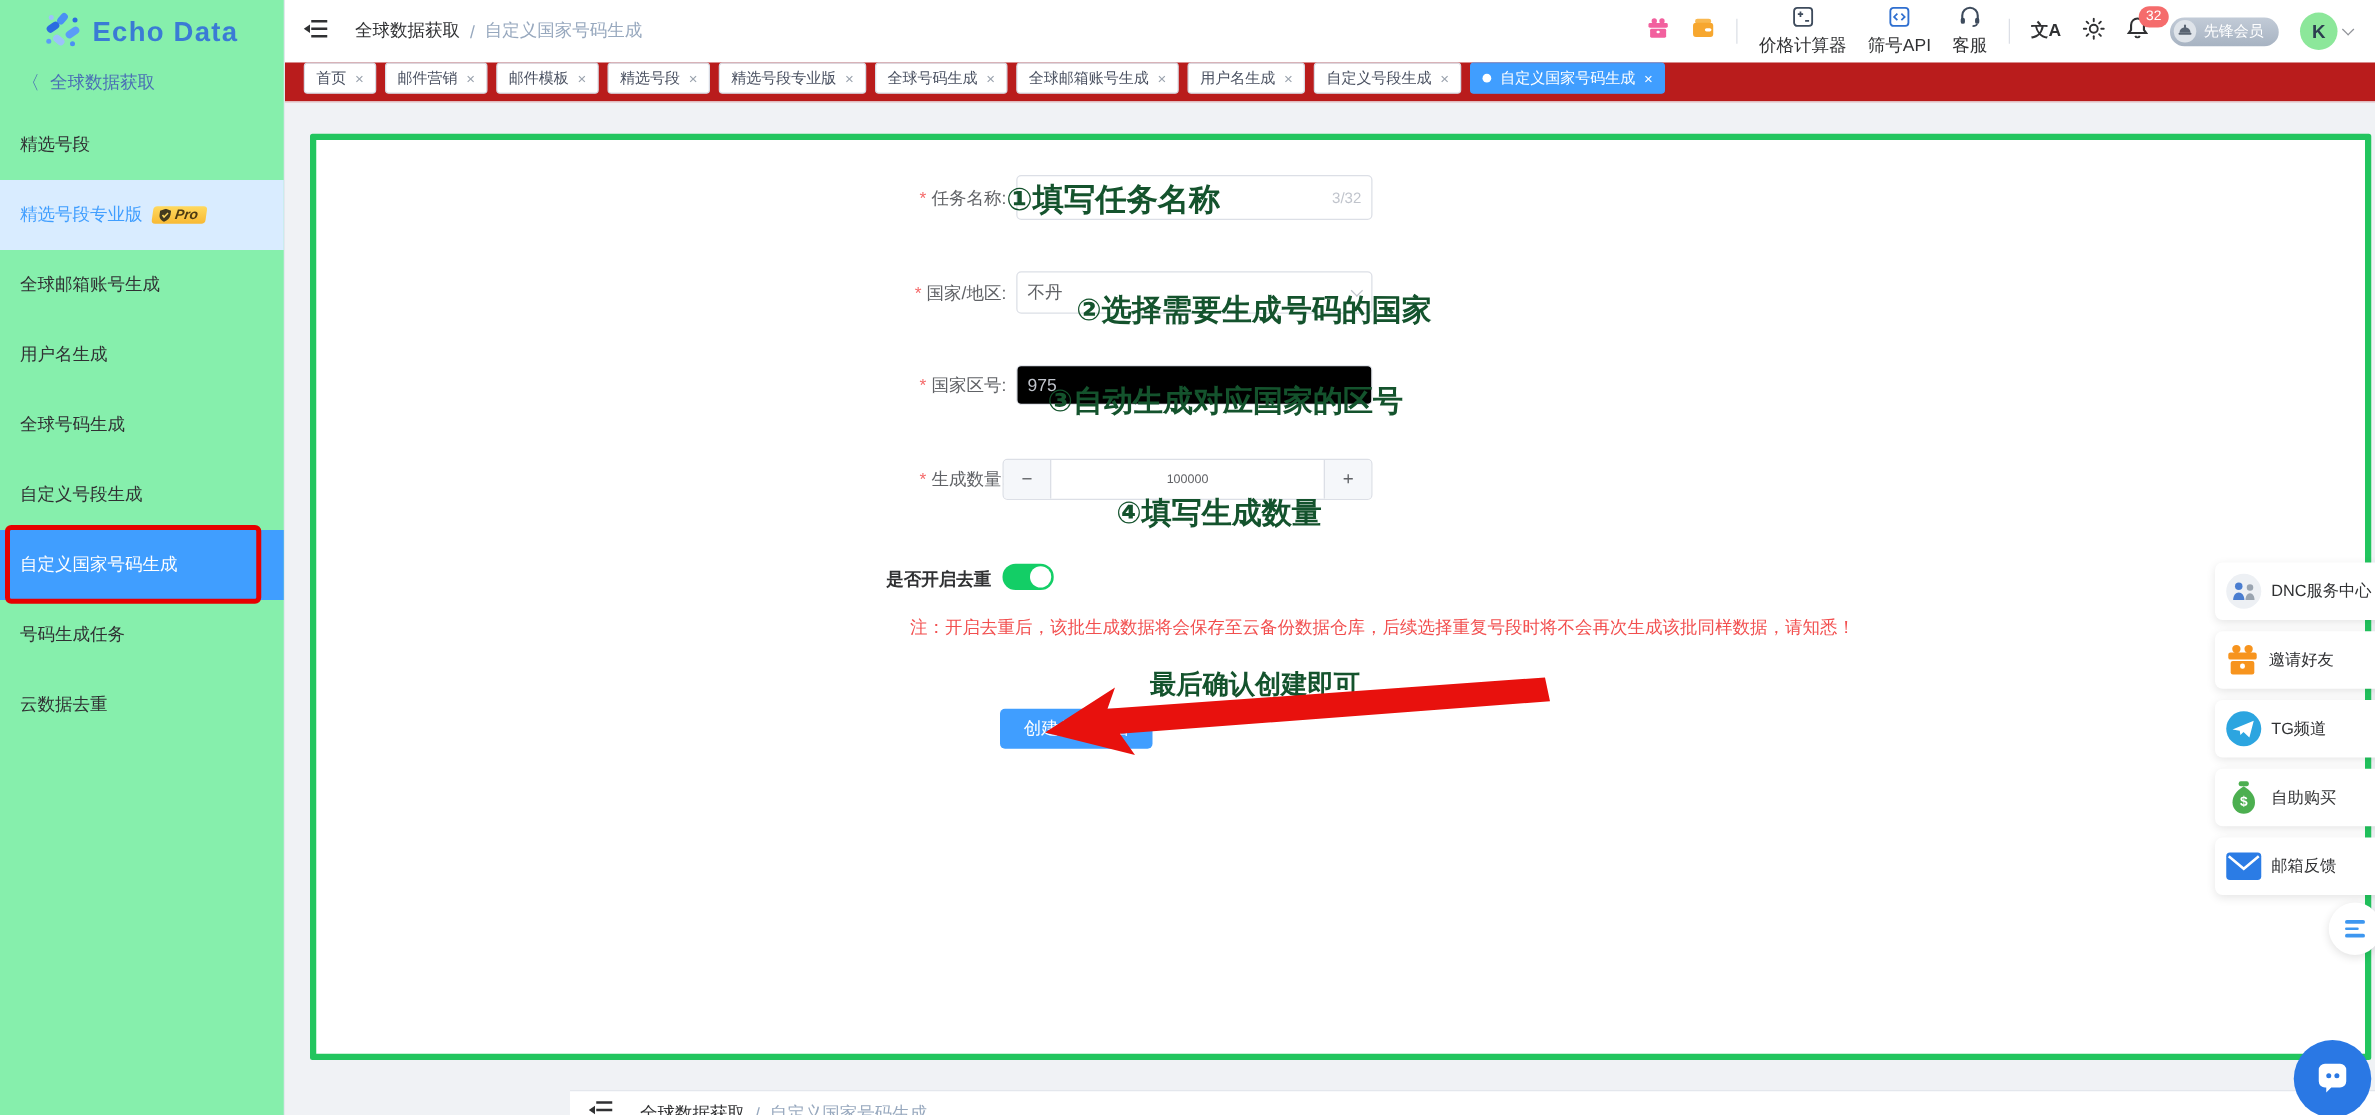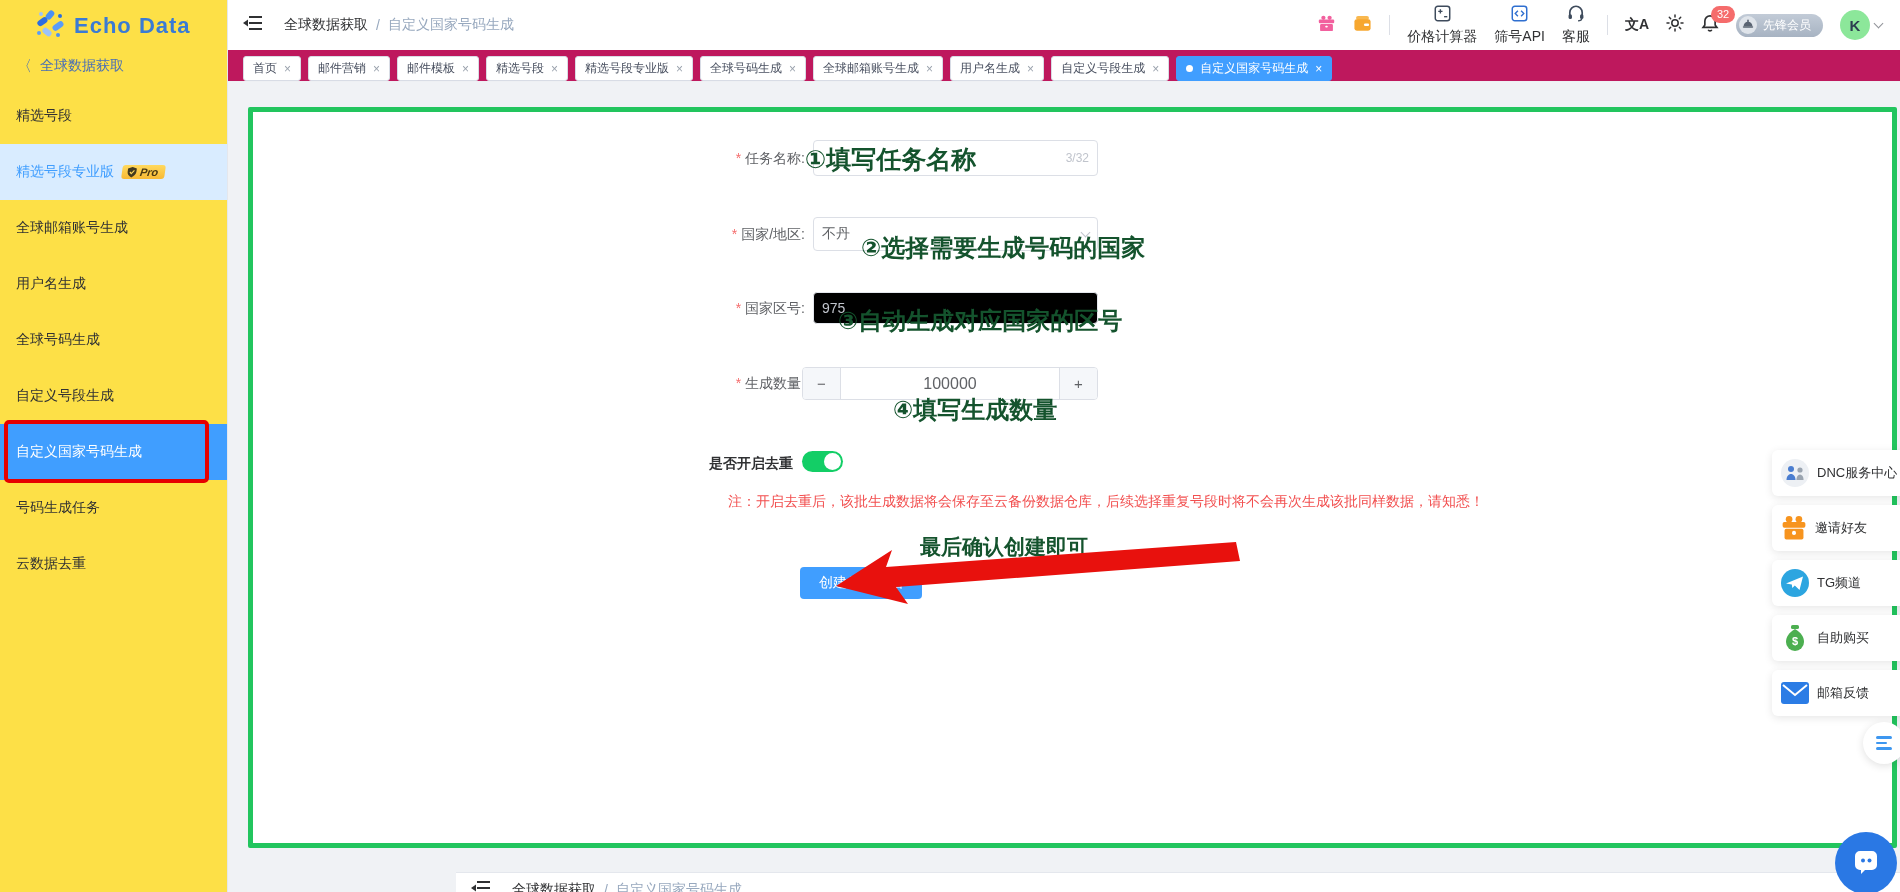--- a/index.html
+++ b/index.html
@@ -1,21 +1,21 @@
 <!DOCTYPE html>
 <html><head>
 <meta charset="utf-8">
 <style>
   * { margin:0; padding:0; box-sizing:border-box; }
   html,body { width:1900px; height:892px; }
   body { font-family:"Liberation Sans","DejaVu Sans",sans-serif; background:#f0f2f5; }
   .app { position:relative; width:1900px; height:892px; overflow:hidden; background:#f0f2f5; }
 
   
-  .sidebar { position:absolute; left:0; top:0; width:228px; height:892px; background:#fde047; border-right:1px solid #e4e7ed; z-index:5;text-align:right; }
+  .sidebar { position:absolute; left:0; top:0; width:228px; height:892px; background:#86efac; border-right:1px solid #e4e7ed; z-index:5;text-align:right; }
   .logo-row { height:52px; display:flex; align-items:center; padding-left:33px; gap:7px; }
   .brand { font-size:22px; font-weight:bold; color:#3a7bd5; letter-spacing:1px; font-family:"Liberation Sans",sans-serif; }
   .back-link { height:28px; display:flex; align-items:center; padding-left:17px; gap:8px; color:#4a6fb5; font-size:14px; cursor:pointer; }
   .back-caret { font-size:15px; color:#4a6fb5; }
   .menu { margin-top:8px; }
   .menu-item { position:relative; height:56px; display:flex; align-items:center; padding-left:16px; font-size:14px; color:#303133; cursor:pointer; }
   .menu-item.highlighted { background:#d9ecff; color:#409eff; }
   .menu-item.active { background:#409eff; color:#fff; }
   .red-outline { position:absolute; left:4px; top:-4px; width:205px; height:63px; border:4px solid #e60000; border-radius:5px; pointer-events:none; }
   .pro-badge { display:inline-flex; align-items:center; gap:3px; margin-left:8px; padding:1px 7px 1px 5px; background:linear-gradient(180deg,#ffd95e,#f8b934); border-radius:3px; transform:skewX(-8deg); font-size:11px; font-weight:bold; font-style:italic; color:#4d3a12; }
@@ -32,21 +32,21 @@
   .sep { width:1px; height:20px; background:#dcdfe6; }
   .translate-txt { font-size:14px; color:#303133; font-weight:bold; cursor:pointer; }
   .bell-wrap { position:relative; cursor:pointer; }
   .badge { position:absolute; top:-8px; left:10px; min-width:24px; height:17px; padding:0 5px; background:#f56c6c; color:#fff; font-size:11px; line-height:17px; text-align:center; border-radius:9px; }
   .member-pill { display:flex; align-items:center; gap:5px; height:23px; padding:0 12px 0 2px; background:linear-gradient(180deg,#c2cbd7,#a7b3c2); border-radius:12px; color:#fff; font-size:12px; cursor:pointer; }
   .avatar-group { display:flex; align-items:center; gap:5px; cursor:pointer; }
   .avatar { width:30px; height:30px; border-radius:50%; background:#8ce79a; color:#2c3e50; font-size:15px; font-weight:bold; display:flex; align-items:center; justify-content:center; }
   .chev-down { width:7px; height:7px; border-right:1.5px solid #909399; border-bottom:1.5px solid #909399; transform:rotate(45deg); margin-top:-4px; }
 
   
-  .tabbar { height:32px; background:#be185d; display:flex; align-items:flex-end; gap:7px; padding-left:15px; border-bottom:1px solid #eef0f3; }
+  .tabbar { height:32px; background:#b91c1c; display:flex; align-items:flex-start; gap:7px; padding-left:15px; border-bottom:1px solid #eef0f3; }
   .tab { height:25px; display:flex; align-items:center; gap:7px; padding:0 9px; background:#fff; border:1px solid #d8dce5; border-radius:3px; font-size:12px; color:#495060; cursor:pointer; white-space:nowrap; }
   .tab-close { color:#9aa2ad; font-size:12px; cursor:pointer; }
   .tab.active { background:#409eff; border-color:#409eff; color:#fff; }
   .tab.active .tab-close { color:#fff; }
   .tab-dot { width:7px; height:7px; border-radius:50%; background:#fff; }
 
   
   .content { position:absolute; left:0; right:0; top:82px; bottom:20px; background:#f0f2f5; }
   .card { position:absolute; left:20px; top:25px; right:3px; height:741px; background:#fff; border:5px solid #22c55e; border-radius:2px; }
 
@@ -54,21 +54,21 @@
   .req { color:#f56c6c; margin-right:4px; }
   .f-input { position:absolute; left:560px; width:285px; background:#fff; border:1px solid #dcdfe6; border-radius:4px; font-size:14px; color:#606266; display:flex; align-items:center; padding:0 8px; }
   .f-input.disabled { background:#000000; color:#c0c4cc; border-color:#e4e7ed; }
   .counter { margin-left:auto; font-size:12px; color:#c0c4cc; }
   .sel-caret { margin-left:auto; width:7px; height:7px; border-right:1.5px solid #c0c4cc; border-bottom:1.5px solid #c0c4cc; transform:rotate(45deg); margin-top:-3px; }
 
   .stepper { position:absolute; left:549px; top:255px; width:296px; height:33px; border:1px solid #dcdfe6; border-radius:4px; display:flex; overflow:hidden; background:#fff; }
   .step-btn { width:38px; background:#f5f7fa; color:#606266; font-size:15px; display:flex; align-items:center; justify-content:center; cursor:pointer; }
   .step-btn.minus { border-right:1px solid #dcdfe6; }
   .step-btn.plus { border-left:1px solid #dcdfe6; }
-  .step-val { flex:1; display:flex; align-items:center; justify-content:center; font-size:16px; color:#606266;text-align:right; }
+  .step-val { flex:1; display:flex; align-items:center; justify-content:center; font-size:10px; color:#606266;text-align:right; }
 
   .toggle-label { position:absolute; left:352px; top:340px; width:188px; text-align:right; font-size:14px; color:#303133; font-weight:bold; line-height:22px; }
   .toggle { position:absolute; left:549px; top:339px; width:41px; height:21px; border-radius:11px; background:#13ce66; cursor:pointer; }
   .toggle .knob { position:absolute; right:2px; top:2px; width:17px; height:17px; border-radius:50%; background:#fff; }
 
   .note { position:absolute; left:475px; top:381px; font-size:14px; color:#f24f4f; }
   .submit-btn { position:absolute; left:547px; top:455px; width:122px; height:32px; background:#409eff; border:none; border-radius:4px; color:#fff; font-size:14px; display:flex; align-items:center; justify-content:center; cursor:pointer; }
 
   .anno { position:absolute; font-weight:bold; color:#14532d; white-space:nowrap; font-family:"Liberation Sans","DejaVu Sans",sans-serif; }
   .anno1 { left:552px; top:31px;  font-size:25px; }

